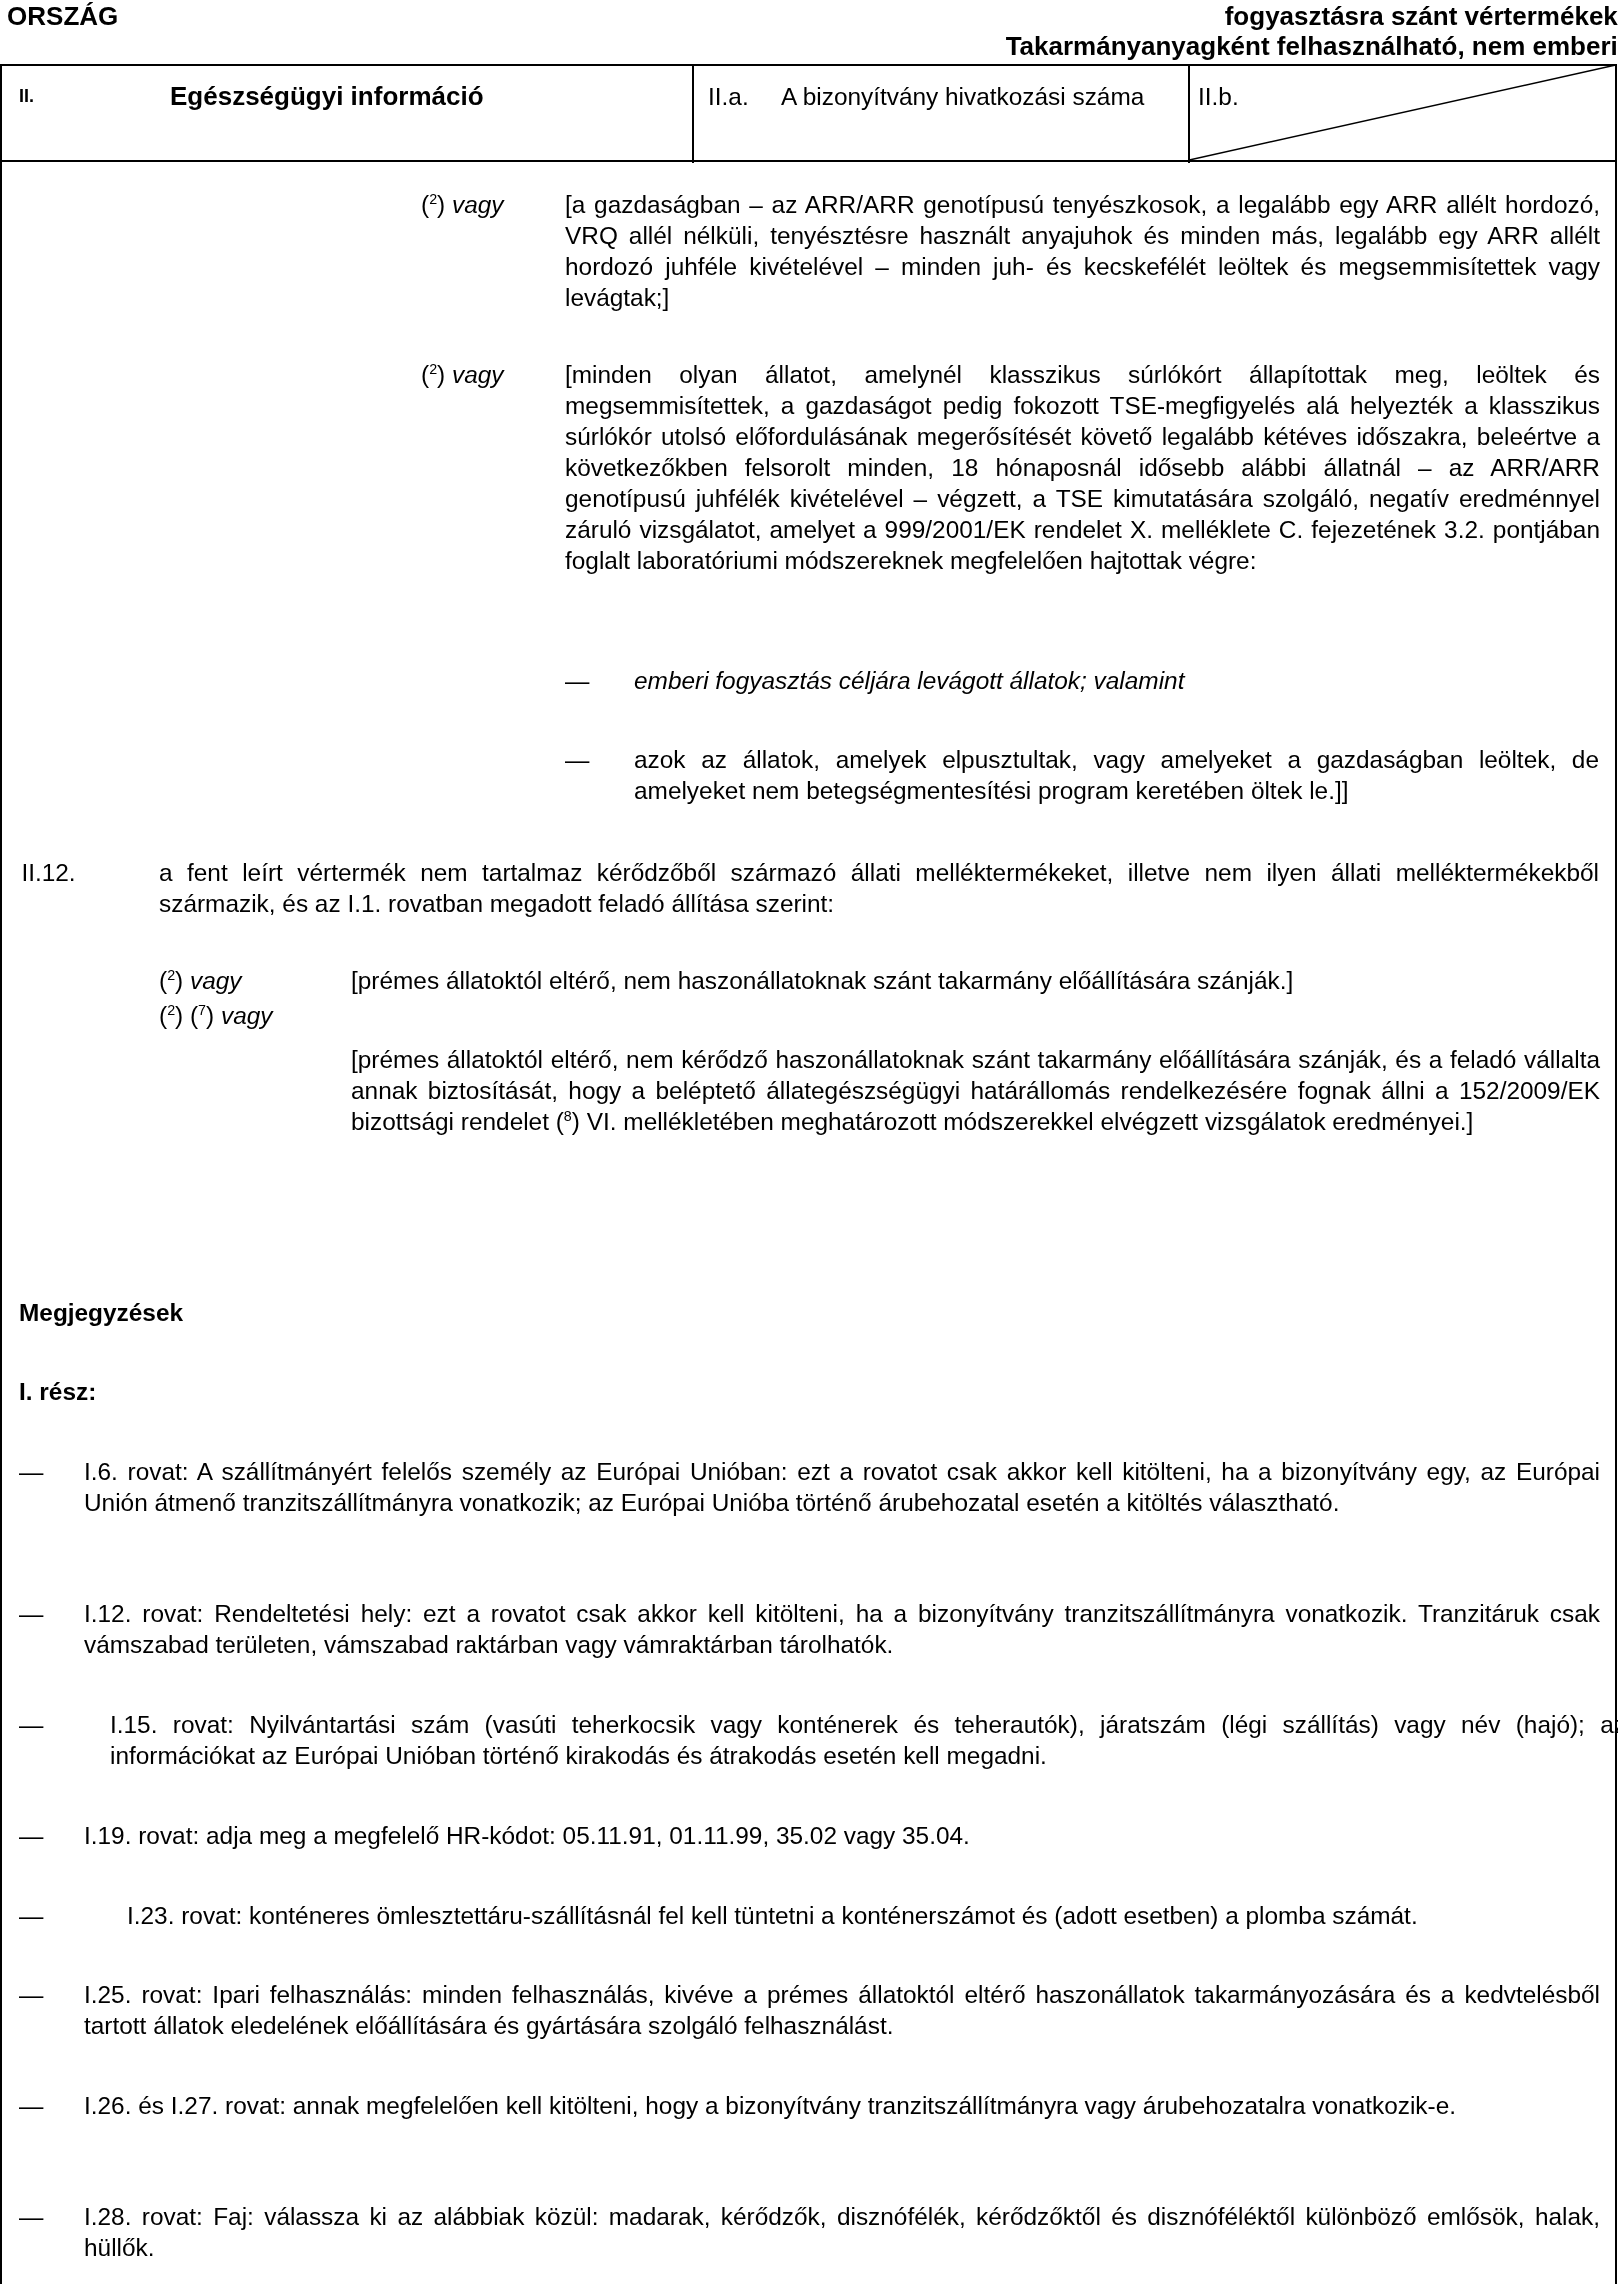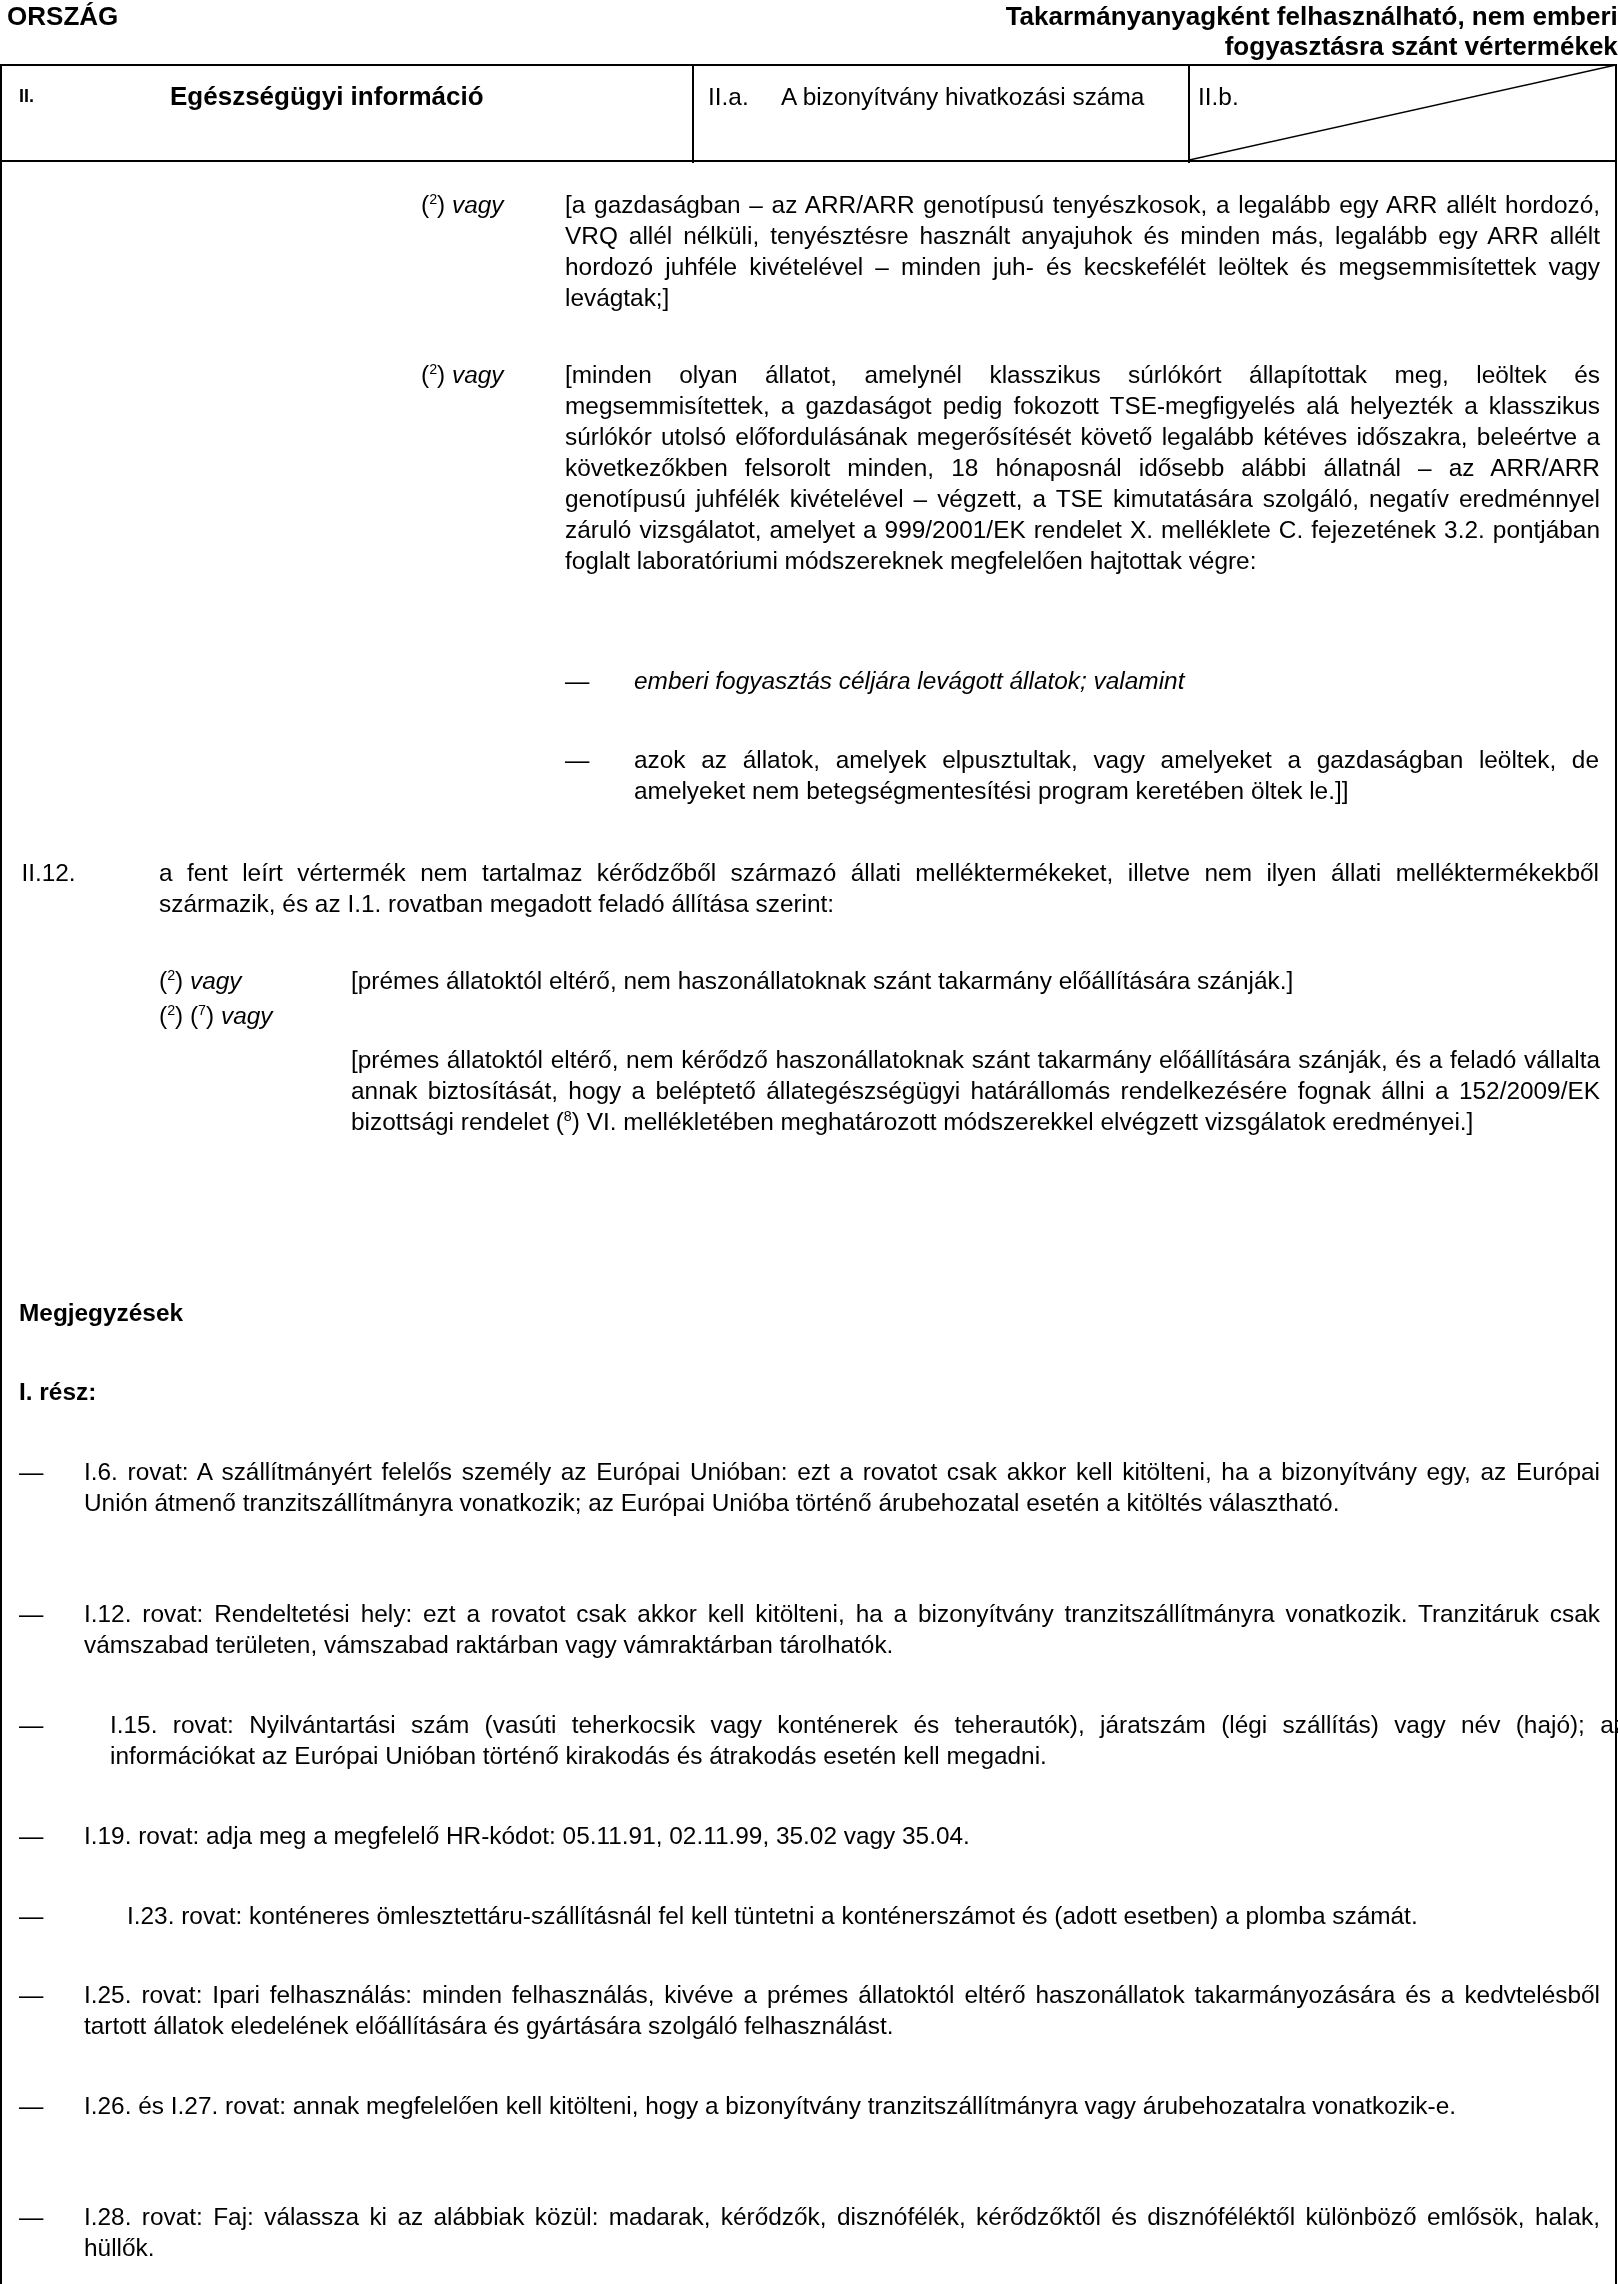--- a/index.html
+++ b/index.html
@@ -16,22 +16,22 @@
   .frame-left { left:0; top:64px; width:1.8px; height:2220px; background:#000; }
   .frame-right { left:1615px; top:64px; width:1.8px; height:2220px; background:#000; }
   sup { font-size:14.3px; line-height:0; vertical-align:super; }
   .it { font-style:italic; }
 </style>
 </head>
 <body>
 
 <div class="abs country">ORSZÁG</div>
 <div class="abs doc-title">
+  <div>fogyasztásra szánt vértermékek</div>
   <div>Takarmányanyagként felhasználható, nem emberi</div>
-  <div>fogyasztásra szánt vértermékek</div>
 </div>
 
 <div class="abs frame-left"></div>
 <div class="abs frame-right"></div>
 
 <div class="abs hdr"></div>
 <div class="abs hdr-vline" style="left:692px;"></div>
 <div class="abs hdr-vline" style="left:1188px;"></div>
 <svg class="abs" style="left:1189px; top:65px;" width="427" height="95" viewBox="0 0 718 160">
   <line x1="0" y1="160" x2="718" y2="0" stroke="#000" stroke-width="2.5"></line>
@@ -69,21 +69,21 @@
 <div class="abs t40" style="left:19px; top:1456px;">—</div>
 <div class="abs t40 just" style="left:84px; top:1456px; width:1516px;">I.6. rovat: A szállítmányért felelős személy az Európai Unióban: ezt a rovatot csak akkor kell kitölteni, ha a bizonyítvány egy, az Európai Unión átmenő tranzitszállítmányra vonatkozik; az Európai Unióba történő árubehozatal esetén a kitöltés választható.</div>
 
 <div class="abs t40" style="left:19px; top:1598px;">—</div>
 <div class="abs t40 just" style="left:84px; top:1598px; width:1516px;">I.12. rovat: Rendeltetési hely: ezt a rovatot csak akkor kell kitölteni, ha a bizonyítvány tranzitszállítmányra vonatkozik. Tranzitáruk csak vámszabad területen, vámszabad raktárban vagy vámraktárban tárolhatók.</div>
 
 <div class="abs t40" style="left:19px; top:1709px;">—</div>
 <div class="abs t40 just" style="left:84px; top:1709px; width:1516px;margin-left:26px;">I.15. rovat: Nyilvántartási szám (vasúti teherkocsik vagy konténerek és teherautók), járatszám (légi szállítás) vagy név (hajó); az információkat az Európai Unióban történő kirakodás és átrakodás esetén kell megadni.</div>
 
 <div class="abs t40" style="left:19px; top:1820px;">—</div>
-<div class="abs t40" style="left:84px; top:1820px; width:1516px;">I.19. rovat: adja meg a megfelelő HR-kódot: 05.11.91, 02.11.99, 35.02 vagy 35.04.</div>
+<div class="abs t40" style="left:84px; top:1820px; width:1516px;">I.19. rovat: adja meg a megfelelő HR-kódot: 05.11.91, 01.11.99, 35.02 vagy 35.04.</div>
 
 <div class="abs t40" style="left:19px; top:1900px;">—</div>
 <div class="abs t40" style="left:96px; top:1900px; width:1516px;margin-left:31px;">I.23. rovat: konténeres ömlesztettáru-szállításnál fel kell tüntetni a konténerszámot és (adott esetben) a plomba számát.</div>
 
 <div class="abs t40" style="left:19px; top:1979px;">—</div>
 <div class="abs t40 just" style="left:84px; top:1979px; width:1516px;">I.25. rovat: Ipari felhasználás: minden felhasználás, kivéve a prémes állatoktól eltérő haszonállatok takarmányozására és a kedvtelésből tartott állatok eledelének előállítására és gyártására szolgáló felhasználást.</div>
 
 <div class="abs t40" style="left:19px; top:2090px;">—</div>
 <div class="abs t40 just" style="left:84px; top:2090px; width:1516px;">I.26. és I.27. rovat: annak megfelelően kell kitölteni, hogy a bizonyítvány tranzitszállítmányra vagy árubehozatalra vonatkozik-e.</div>
 

